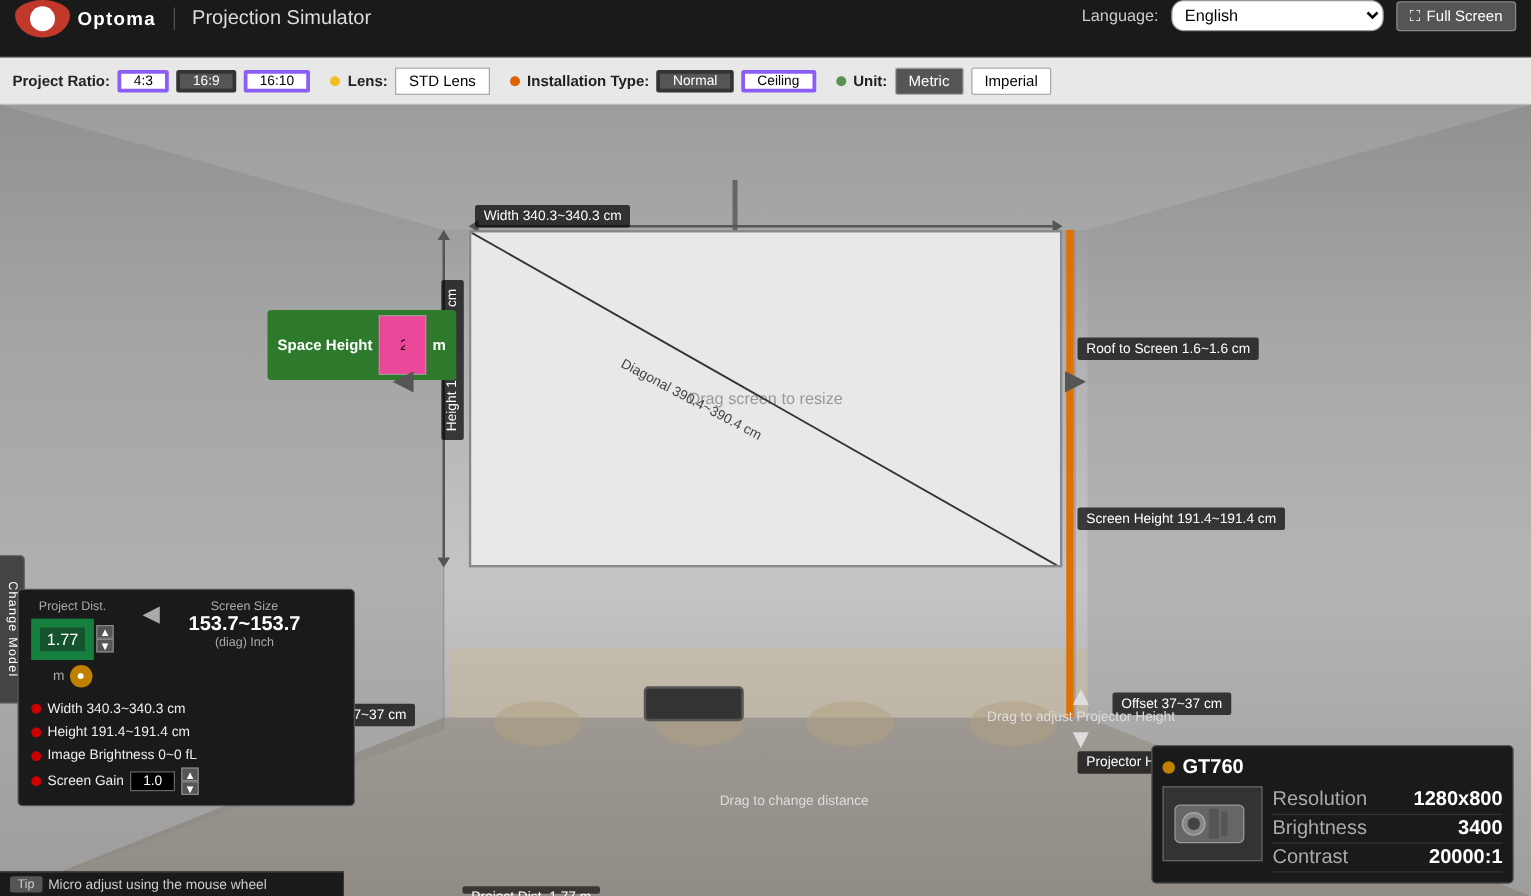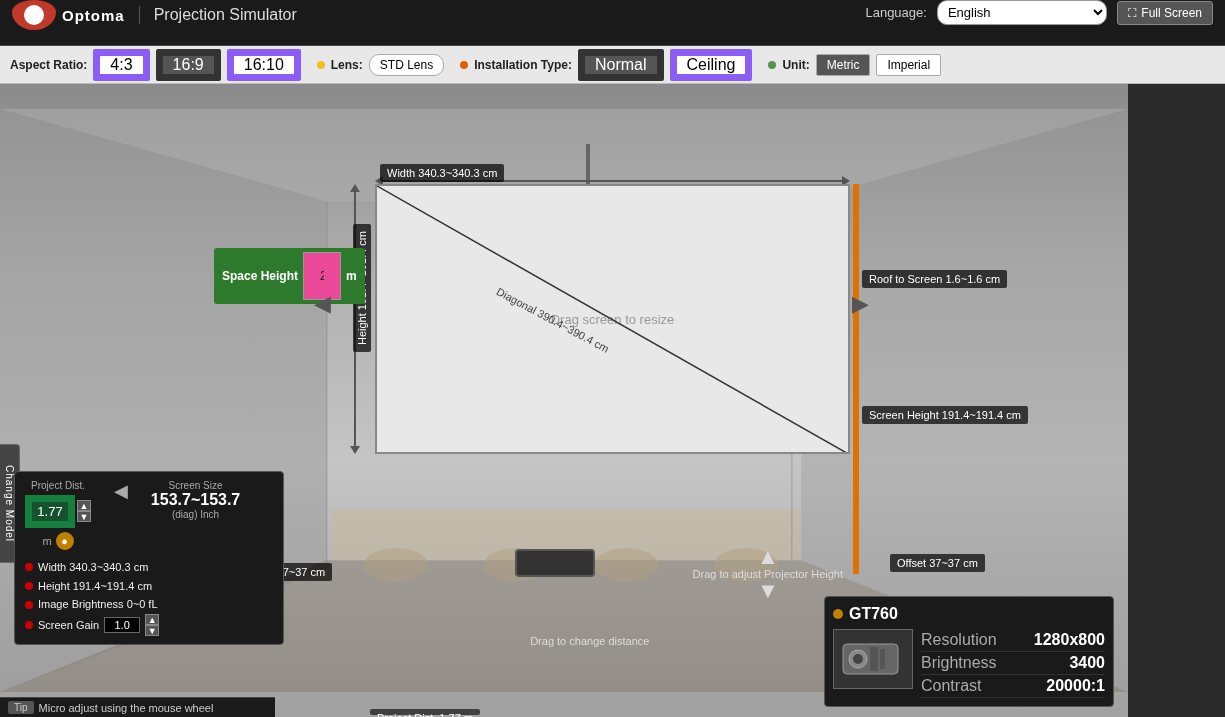--- a/index.html
+++ b/index.html
@@ -24,34 +24,34 @@
     }
 
     
     #toolbar {
       background: #e8e8e8; height: 38px; display: flex; align-items: center; padding: 0 10px; gap: 16px;
       border-bottom: 1px solid #bbb; color: #222;
     }
     .toolbar-group { display: flex; align-items: center; gap: 6px; }
     .toolbar-label { font-size: 12px; font-weight: bold; }
     .toolbar-btn {
-      padding: 0 10px; font-size: 16px; border: 7px solid #8b5cf6; background: #fff; cursor: pointer; border-radius: 2px;
+      padding: 0 10px; font-size: 11px; border: 3px solid #8b5cf6; background: #fff; cursor: pointer; border-radius: 2px;
     }
     .toolbar-btn.active { background: #555; color: #fff; border-color: #333; }
     .toolbar-dot { width: 8px; height: 8px; border-radius: 50%; display: inline-block; }
     .dot-yellow { background: #f0c020; }
     .dot-orange { background: #e06000; }
     .dot-green { background: #5a9050; }
-    .lens-btn { background: #fff; border: 1px solid #aaa; padding: 3px 10px; border-radius: 10px; font-size: 12px; }
+    .lens-btn { background: #fff; border: 1px solid #aaa; padding: 3px 10px; border-radius: 0; font-size: 12px; }
     .unit-btn { padding: 3px 10px; font-size: 12px; border: 1px solid #aaa; background: #fff; cursor: pointer; border-radius: 2px; }
     .unit-btn.active { background: #555; color: #fff; }
 
     
     #main {
-      position: relative; width: 1128px; height: 633px; overflow: hidden;
+      position: relative; width: 1225px; height: 633px; overflow: hidden;
       background: linear-gradient(180deg, #8a8a8a 0%, #b0b0b0 30%, #c5c5c5 60%, #a0a0a0 100%);
     }
 
     
     #room-bg {
       position: absolute; top: 0; left: 0; width: 100%; height: 100%;
     }
 
     
     #screen-container {
@@ -223,21 +223,21 @@
     </select>
     <button id="fullscreen-btn">
       <span>⛶</span>
       <span>Full Screen</span>
     </button>
   </div>
 </div>
 
 <div id="toolbar">
   <div class="toolbar-group">
-    <span class="toolbar-label">Aspect Ratio:</span>
+    <span class="toolbar-label">Project Ratio:</span>
     <button class="toolbar-btn">4:3</button>
     <button class="toolbar-btn active">16:9</button>
     <button class="toolbar-btn">16:10</button>
   </div>
   <div class="toolbar-group">
     <span class="toolbar-dot dot-yellow"></span>
     <span class="toolbar-label">Lens:</span>
     <button class="lens-btn">STD Lens</button>
   </div>
   <div class="toolbar-group">

